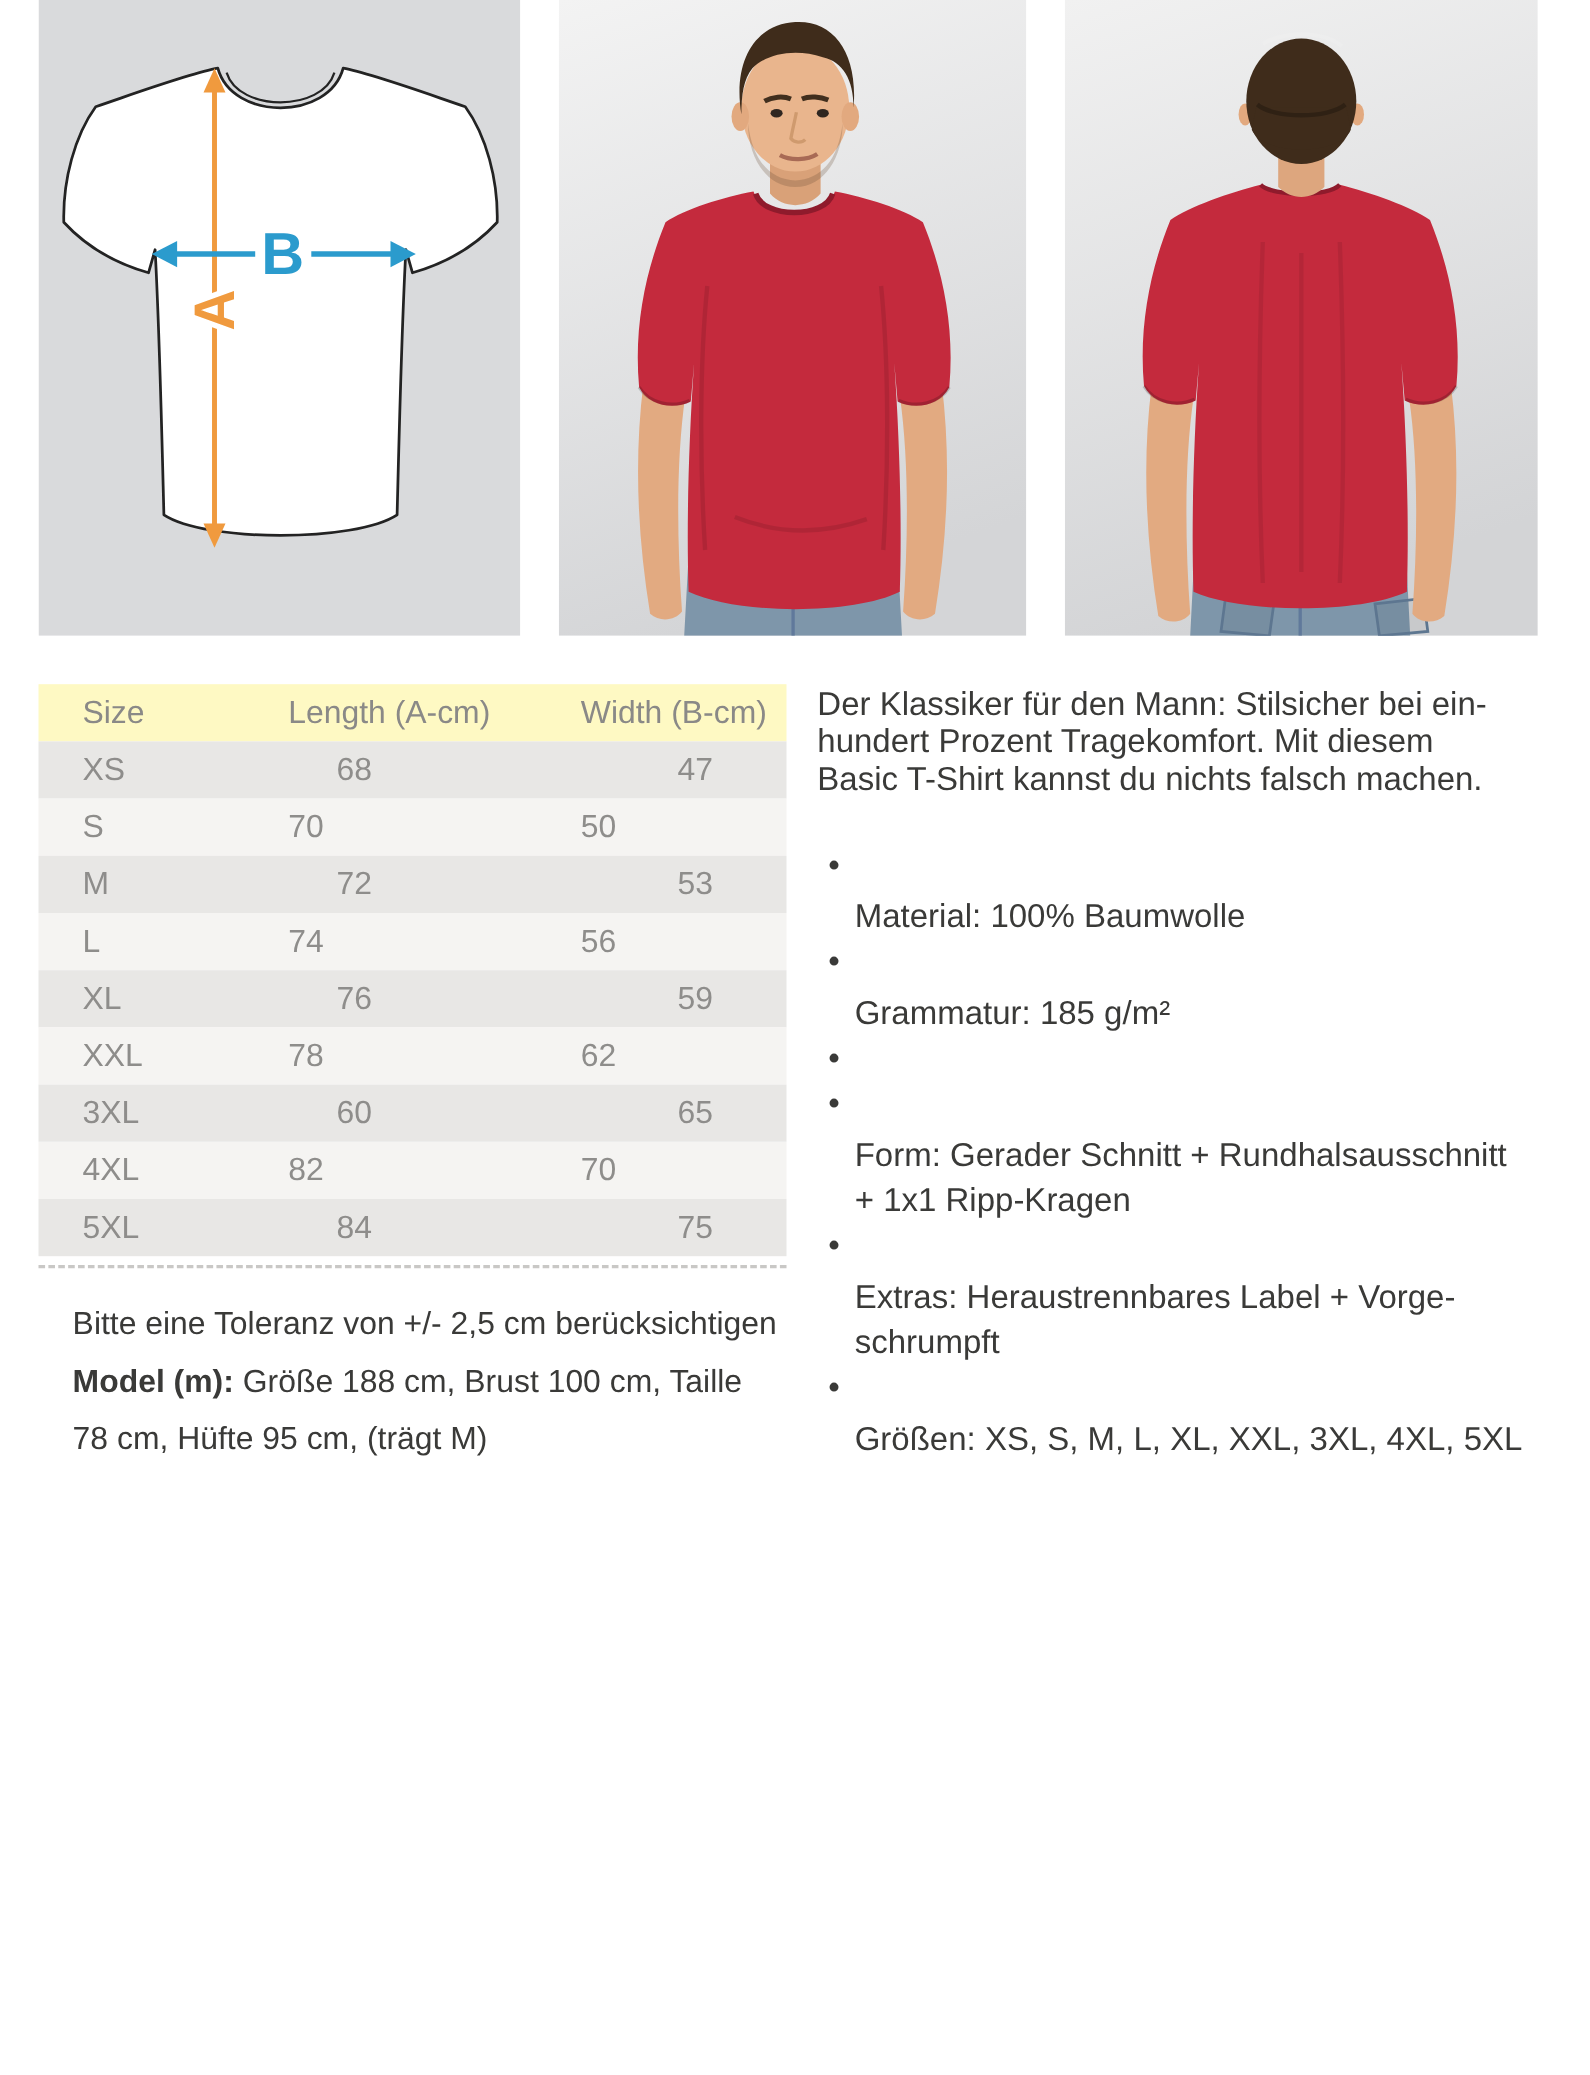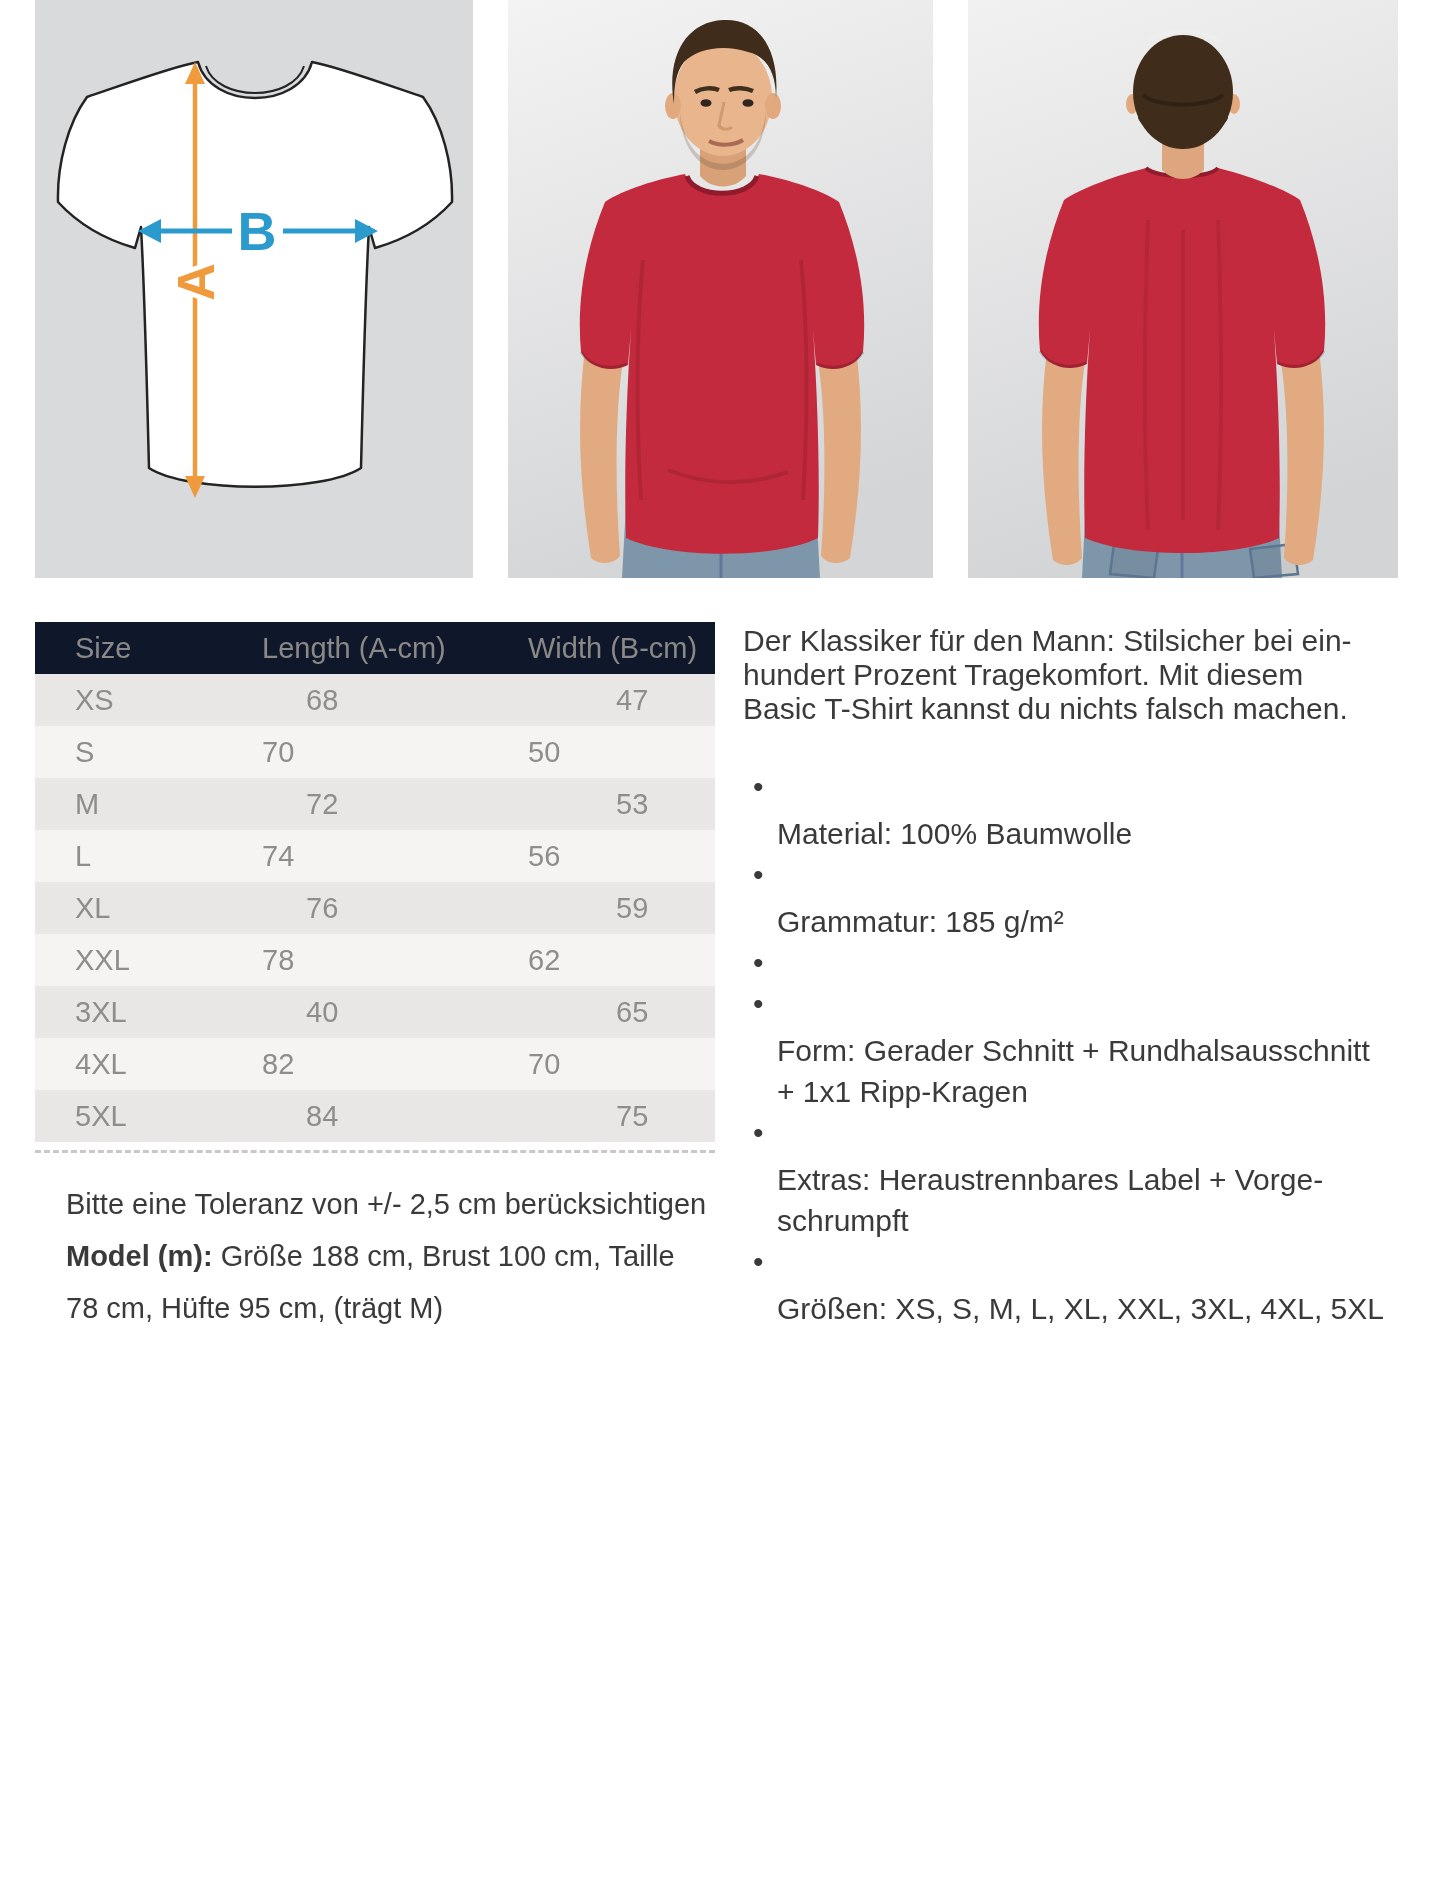--- a/index.html
+++ b/index.html
@@ -9,21 +9,21 @@
   }
   .abs{position:absolute;}
   
   .diagram-box{left:35px;top:0;width:438px;height:578px;}
   .photo-front{left:508px;top:0;width:425px;height:578px;}
   .photo-back{left:968px;top:0;width:430px;height:578px;}
   .diagram-box svg,.photo-front svg,.photo-back svg{display:block;}
   
   .size-table{left:35px;top:622px;width:680px;font-size:29px;}
   .trow{display:grid;grid-template-columns:227px 266px 1fr;height:52px;align-items:center;color:#8e8d8b;}
-  .trow.header{background:#0f172a;color:#8a8987;}
+  .trow.header{background:#fef9c3;color:#8a8987;}
   .trow.odd{background:#e8e7e5;gap:44px;}
   .trow.even{background:#f5f4f2;}
   .trow .cell:first-child{padding-left:40px;}
   .table-divider{left:35px;top:1150px;width:680px;height:0;border-top:3px dashed #c9c8c6;}
   
   .description{left:743px;top:624px;width:710px;font-size:30px;color:#3a3a38;}
   .description p.intro{margin:0 0 40px 0;line-height:34px;white-space:pre;}
   .description ul{list-style:none;margin:0;padding:0;}
   .description li{display:flex;line-height:41px;}
   .bullet-marker{flex:none;width:24px;margin-left:10px;}
@@ -203,21 +203,21 @@
           <div class="cell">76</div>
           <div class="cell">59</div>
         </div>
         <div class="trow even">
           <div class="cell">XXL</div>
           <div class="cell">78</div>
           <div class="cell">62</div>
         </div>
         <div class="trow odd">
           <div class="cell">3XL</div>
-          <div class="cell">40</div>
+          <div class="cell">60</div>
           <div class="cell">65</div>
         </div>
         <div class="trow even">
           <div class="cell">4XL</div>
           <div class="cell">82</div>
           <div class="cell">70</div>
         </div>
         <div class="trow odd">
           <div class="cell">5XL</div>
           <div class="cell">84</div>

